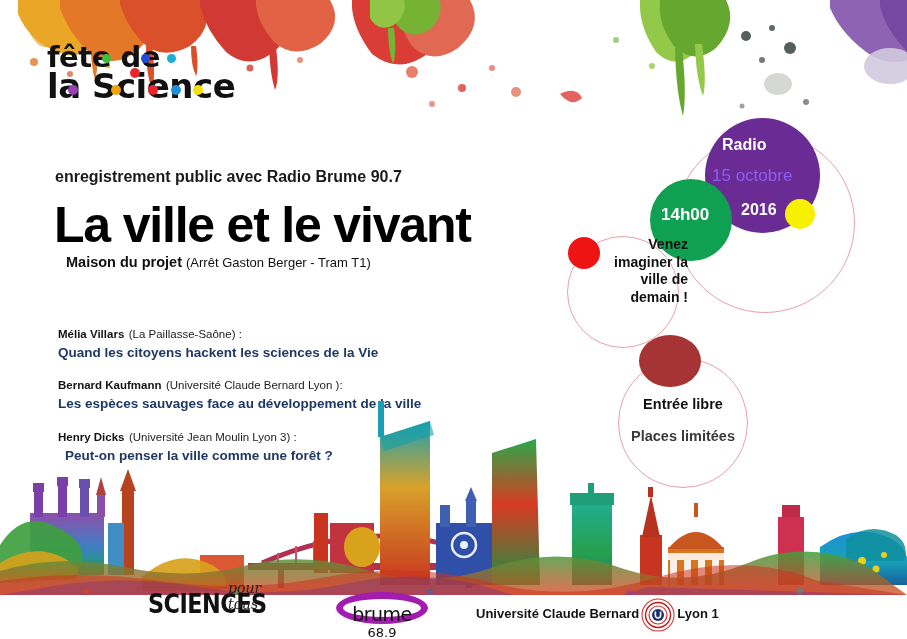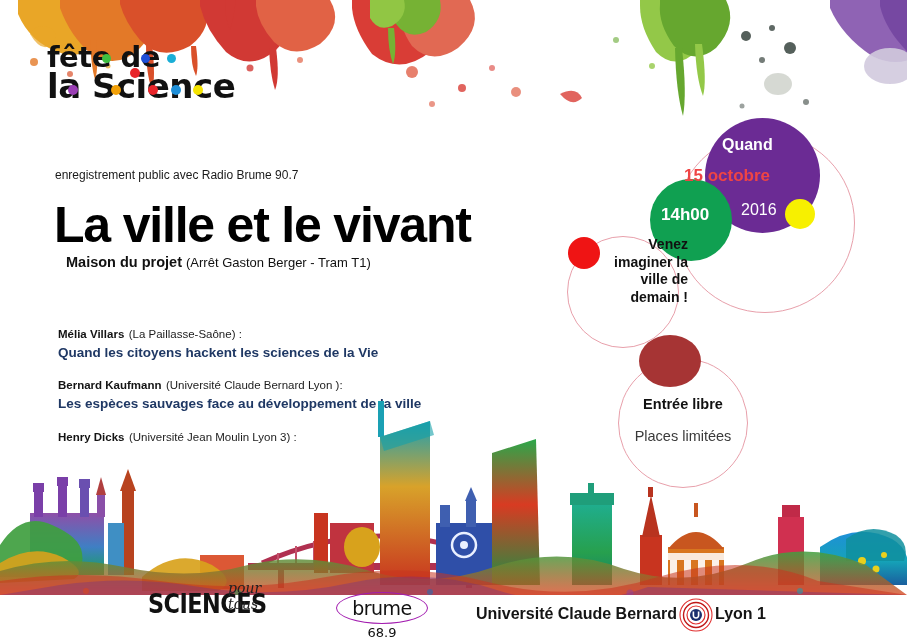--- a/index.html
+++ b/index.html
@@ -57,22 +57,22 @@
     position: absolute;
     left: 55px; top: 141px;
     font-size: 16.5px;
     font-weight: bold;
     color: #1a1a1a;
     letter-spacing: 0.1px;
   }
   .subkicker {
     position: absolute;
     left: 55px; top: 168px;
-    font-size: 12px;
-    font-weight: normal;
+    font-size: 16px;
+    font-weight: bold;
     color: #1a1a1a;
   }
   .big-title {
     position: absolute;
     left: 54px; top: 196px;
     font-size: 50px;
     font-weight: bold;
     color: #000000;
     letter-spacing: -1.2px;
     white-space: nowrap;
@@ -123,26 +123,26 @@
     position: absolute;
     white-space: nowrap;
     user-select: none;
   }
 
   .lbl-samedi {
     left: 722px; top: 136px;
     font-size: 16px; font-weight: bold; color: #ffffff;
   }
   .lbl-date {
-    left: 684px; top: 166px;
-    font-size: 17px; font-weight: bold; color: #ef4444;
+    left: 712px; top: 166px;
+    font-size: 17px; font-weight: normal; color: #8b5cf6;
   }
   .lbl-year {
     left: 741px; top: 201px;
-    font-size: 16px; font-weight: normal; color: #ffffff;
+    font-size: 16px; font-weight: bold; color: #ffffff;
   }
   .lbl-time {
     left: 661px; top: 205px;
     font-size: 17px; font-weight: bold; color: #ffffff; text-align: center;
   }
   .lbl-venez {
     left: 592px; top: 236px;
     width: 96px;
     text-align: right;
     font-size: 14px;
@@ -157,21 +157,21 @@
     text-align: center;
     font-size: 14.5px;
     font-weight: bold;
     color: #111111;
   }
   .lbl-places {
     left: 616px; top: 428px;
     width: 134px;
     text-align: center;
     font-size: 14.5px;
-    font-weight: normal;
+    font-weight: bold;
     color: #3a3a3a;
   }
 
   
   .skyline {
     position: absolute;
     left: 0; top: 395px;
     width: 907px; height: 200px;
     pointer-events: none;
   }
@@ -205,21 +205,21 @@
   .logo-brume {
     position: absolute;
     left: 336px; top: 592px;
     width: 92px;
     text-align: center;
     user-select: none;
   }
   .logo-brume .oval {
     position: relative;
     width: 92px; height: 32px;
-    border: 1px solid #a21caf;
+    border: 7px solid #a21caf;
     border-radius: 50%;
     box-sizing: border-box;
   }
   .logo-brume .oval span {
     position: absolute;
     left: 0; right: 0; top: 4px;
     font-family: "DejaVu Sans", sans-serif;
     font-size: 19px;
     color: #111111;
     letter-spacing: -0.5px;
@@ -227,21 +227,21 @@
   .logo-brume .freq {
     margin-top: 1px;
     font-family: "DejaVu Sans", sans-serif;
     font-size: 13px;
     color: #111111;
   }
 
   .logo-ucbl {
     position: absolute;
     left: 476px; top: 598px;
-    font-size: 16px;
+    font-size: 13px;
     font-weight: bold;
     color: #141414;
     white-space: nowrap;
     user-select: none;
   }
   .logo-ucbl .ucbl-mark {
     display: inline-block;
     position: relative;
     width: 34px; height: 34px;
     vertical-align: middle;
@@ -365,20 +365,21 @@
 
   <div class="speaker" style="left:58px; top:375px;">
     <span class="sp-name">Bernard Kaufmann</span>
     <span class="sp-affil">(Université Claude Bernard Lyon ):</span>
     <span class="sp-title">Les espèces sauvages face au développement de la ville</span>
   </div>
 
   <div class="speaker" style="left:58px; top:427px;">
     <span class="sp-name">Henry Dicks</span>
     <span class="sp-affil">(Université Jean Moulin Lyon 3) :</span>
+    <span class="sp-title indent">Peut-on penser la ville comme une forêt ?</span>
   </div>
 
   <div class="skyline">
     <svg width="907" height="200" viewBox="0 0 907 200" xmlns="http://www.w3.org/2000/svg">
       <defs>
         <linearGradient id="gA" x1="0" y1="0" x2="0" y2="1">
           <stop offset="0%" stop-color="#8e4fa8"></stop>
             <stop offset="55%" stop-color="#3f7fc4"></stop>
             <stop offset="100%" stop-color="#16a05a"></stop>
         </linearGradient>
@@ -540,21 +541,21 @@
   <div class="circ" style="left:785px; top:199px; width:30px; height:30px; background:#f7f000;"></div>
 
   <div class="circ circ-outline" style="left:567px; top:236px; width:112px; height:112px;"></div>
 
   <div class="circ" style="left:568px; top:237px; width:32px; height:32px; background:#ef1414;"></div>
 
   <div class="circ circ-outline" style="left:618px; top:358px; width:130px; height:130px;"></div>
 
   <div class="circ" style="left:639px; top:335px; width:62px; height:52px; background:#a63434;"></div>
 
-  <div class="circ-label lbl-samedi">Quand</div>
+  <div class="circ-label lbl-samedi">Radio</div>
   <div class="circ-label lbl-date">15 octobre</div>
   <div class="circ-label lbl-year">2016</div>
   <div class="circ-label lbl-time">14h00</div>
   <div class="circ-label lbl-venez">Venez imaginer la ville de demain !</div>
   <div class="circ-label lbl-entree">Entrée libre</div>
   <div class="circ-label lbl-places">Places limitées</div>
 
   <div class="logo-sciences">
     <span class="ls-main">SCIENCES</span>
     <span class="ls-sub">pour tous</span>

